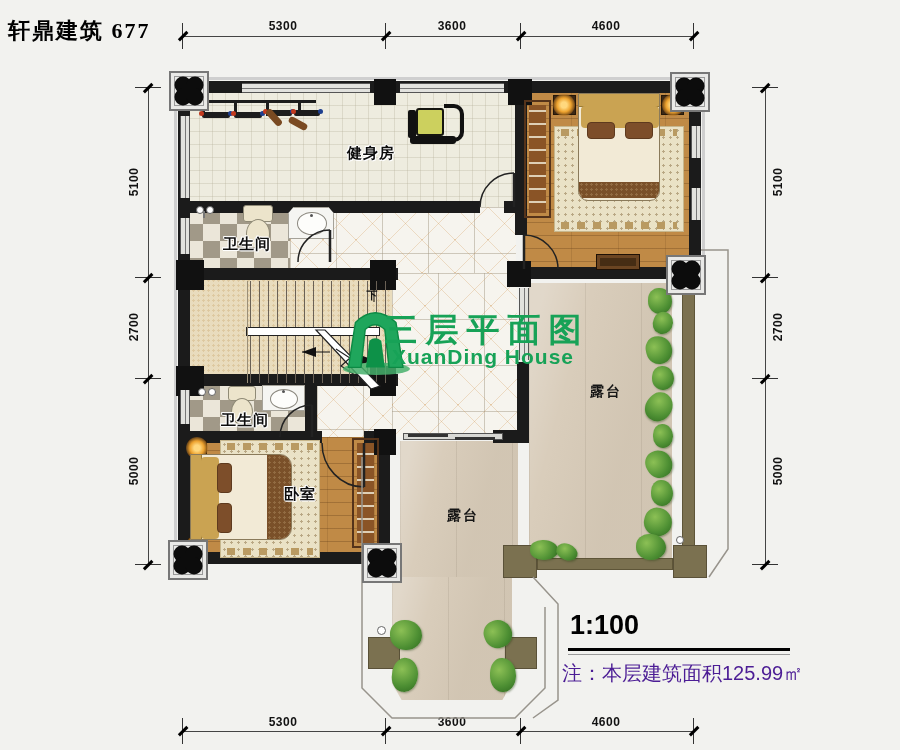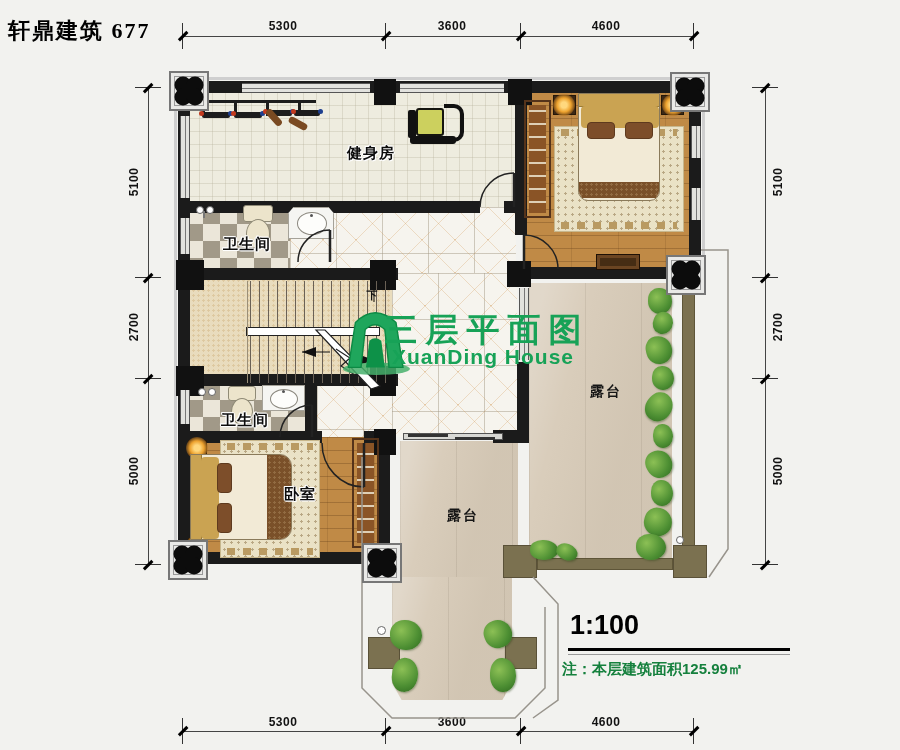--- a/index.html
+++ b/index.html
@@ -60,21 +60,21 @@
   .drain{background:#fff;border:1px solid #666;border-radius:50%;}
   
   .roomlabel{font-size:15px;font-weight:bold;color:#0d0d0d;transform:translate(-50%,-50%);white-space:nowrap;text-shadow:1px 0 #fff,-1px 0 #fff,0 1px #fff,0 -1px #fff,1px 1px #fff,-1px -1px #fff;letter-spacing:1px;}
   .terracelabel{font-size:14px;font-weight:bold;color:#151515;transform:translate(-50%,-50%);letter-spacing:2px;}
   .brand{font-family:"Liberation Serif",serif;font-size:22px;font-weight:bold;color:#000;letter-spacing:2px;}
   .logo-cn{font-size:33px;font-weight:bold;letter-spacing:8px;transform:translate(-50%,-50%);white-space:nowrap;}
   .logo-en{font-size:21px;font-weight:bold;letter-spacing:1px;transform:translate(-50%,-50%);white-space:nowrap;}
   .titleblock{display:flex;align-items:baseline;gap:18px;}
   .title-main{font-size:31px;font-weight:bold;color:#000;letter-spacing:2px;}
   .title-scale{font-size:27px;font-weight:bold;color:#000;}
-  .note{font-size:15px;font-weight:bold;color:#15803d;white-space:nowrap;}
+  .note{font-size:20px;font-weight:normal;color:#4c1d95;white-space:nowrap;}
   .downlabel{font-size:11px;font-weight:bold;color:#111;transform:translate(-50%,-50%);}
   .gymbar{background:#1d1d1d;border-radius:2px;}
   .gymbar::before{content:"";position:absolute;left:-3px;top:-1px;width:5px;height:5px;border-radius:50%;background:#c23a1e;}
   .gymbar::after{content:"";position:absolute;right:-3px;top:-1px;width:5px;height:5px;border-radius:50%;background:#1e3f8f;}
   .club{background:#7a4a22;border-radius:4px;}
 </style>
 </head>
 <body>
 
 <div class="abs brand" style="left:8px;top:16px">轩鼎建筑 677</div>

